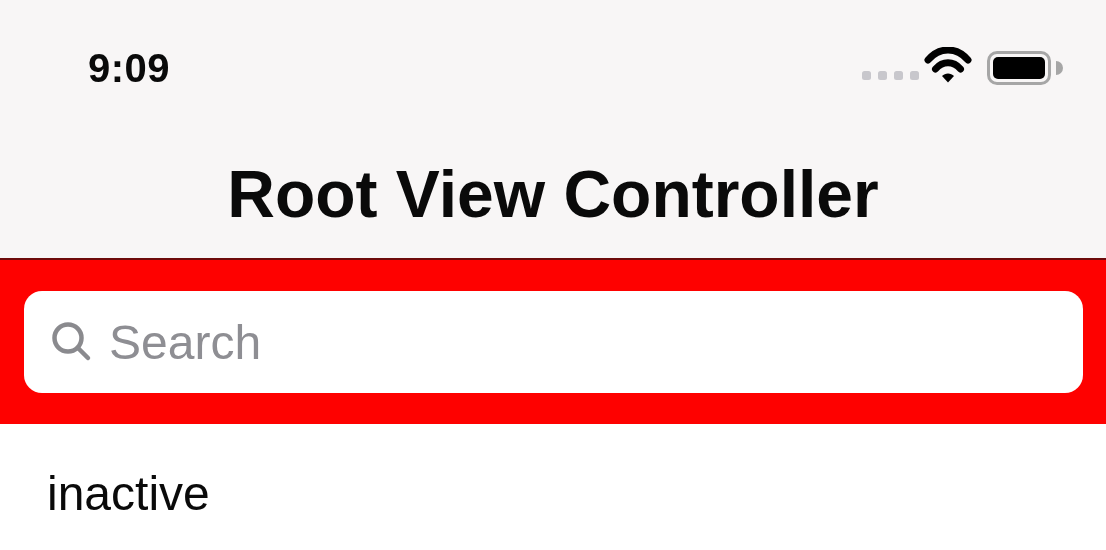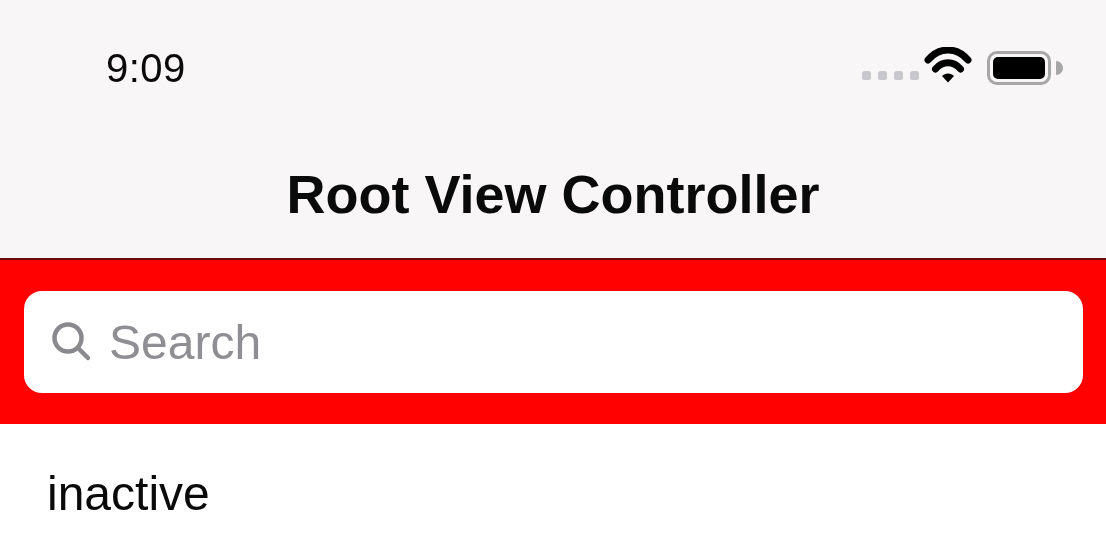--- a/index.html
+++ b/index.html
@@ -18,22 +18,22 @@
   body{font-family:"Liberation Sans", sans-serif;}
   .screen{
     position:relative;width:1106px;height:550px;background:#fff;overflow:hidden;
   }
   
   .top-chrome{
     position:absolute;left:0;top:0;width:1106px;height:258px;
     background:var(--top-bg);
   }
   .time{
-    position:absolute;left:106px;top:46px;
-    font-size:40px;font-weight:400;letter-spacing:.5px;color:var(--text-black);
+    position:absolute;left:88px;top:46px;
+    font-size:40px;font-weight:700;letter-spacing:.5px;color:var(--text-black);
   }
   .cell-dots{
     position:absolute;left:862px;top:71px;display:flex;gap:7px;
   }
   .cell-dots span{
     width:9px;height:9px;border-radius:2.5px;background:var(--dot-gray);display:block;
   }
   .wifi{position:absolute;left:924px;top:47px;}
   .battery{
     position:absolute;left:987px;top:51px;width:64px;height:34px;
@@ -44,21 +44,21 @@
     position:absolute;left:3px;top:3px;right:3px;bottom:3px;
     background:#000;border-radius:5px;
   }
   .battery-cap{
     position:absolute;left:1056px;top:61px;width:7px;height:14px;
     background:var(--battery-outline);
     border-radius:0 7px 7px 0;
   }
   .nav-title{
     position:absolute;left:0;top:165px;width:1106px;
-    text-align:center;font-size:54px;line-height:58px;font-weight:700;
+    text-align:center;font-size:66px;line-height:58px;font-weight:700;
     color:var(--text-black);letter-spacing:0;
   }
   
   .search-band{
     position:absolute;left:0;top:258px;width:1106px;height:166px;
     background:var(--highlight-red);
     border-top:2px solid var(--hairline-dark);
   }
   .search-field{
     position:absolute;left:24px;top:31px;width:1059px;height:102px;

